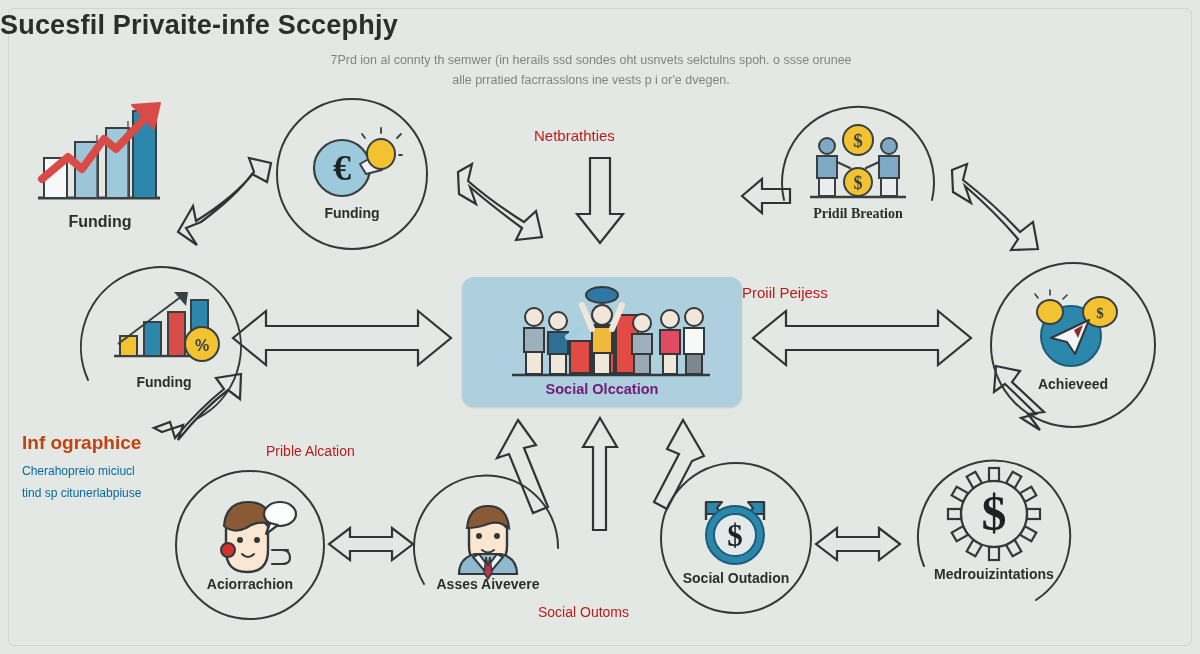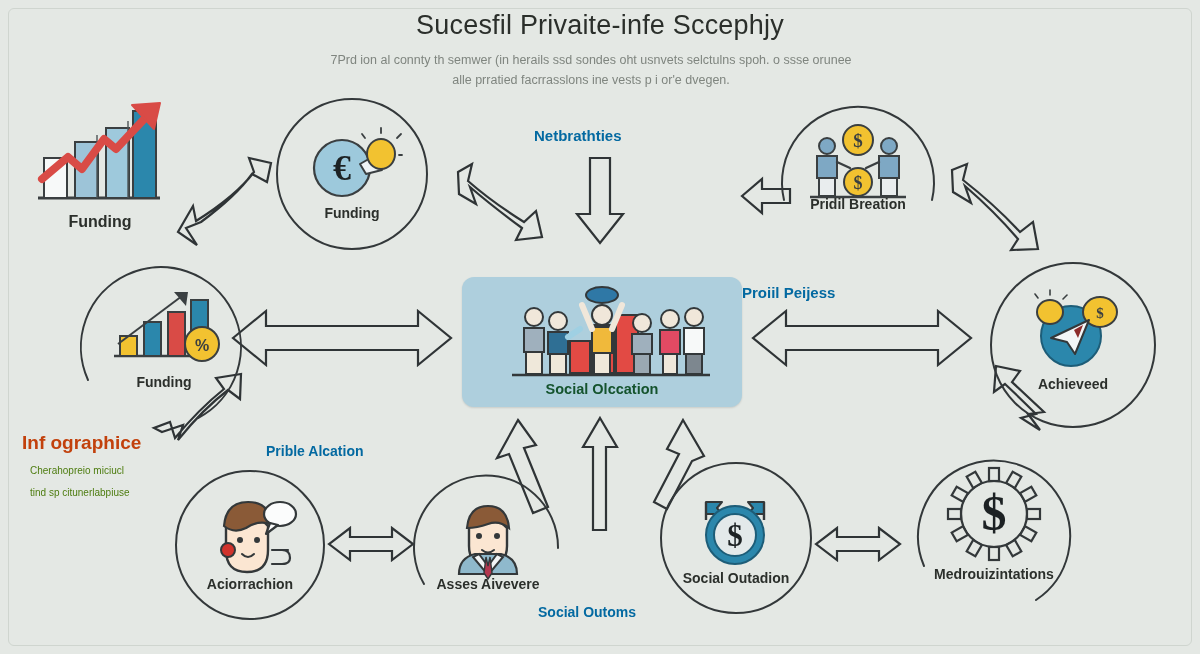--- a/index.html
+++ b/index.html
@@ -11,54 +11,54 @@
   }
   #stage{position:relative;width:1200px;height:654px;background:#e4e8e4;}
   #frame{
     position:absolute;left:8px;top:8px;width:1182px;height:636px;
     border:1px solid #cfd5cf;border-radius:6px;pointer-events:none;
   }
   .abs{position:absolute;}
 
   
   #title{
-    left:0;top:10px;width:1200px;text-align:center;
-    font-size:27px;font-weight:normal;color:#2b2f2b;letter-spacing:.2px;
+    left:0;top:10px;width:1200px;
+    font-size:27px;font-weight:bold;color:#2b2f2b;letter-spacing:.2px;
   }
   #subtitle{
     left:281px;top:50px;width:620px;text-align:center;
     font-size:12.5px;line-height:20px;color:#7f857f;
   }
 
   
   .node{border:2px solid #33383a;border-radius:50%;box-sizing:border-box;}
   .node-label{
     position:absolute;left:0;width:100%;text-align:center;
     font-size:14px;font-weight:bold;color:#2b2f2b;white-space:nowrap;
   }
   .icon-wrap{position:absolute;left:0;width:100%;display:flex;justify-content:center;}
 
   
-  .free-label{font-size:15px;font-weight:bold;color:#0369a1;white-space:nowrap;}
+  .free-label{font-size:15px;font-weight:normal;color:#b91c1c;white-space:nowrap;}
   .free-label.sm{font-size:14px;}
 
   
   #center-panel{
     left:462px;top:277px;width:280px;height:130px;
     background:#aecfdd;border-radius:12px;
     box-shadow:0 1px 2px rgba(0,0,0,.12);
   }
   #center-label{
     position:absolute;left:0;bottom:10px;width:100%;text-align:center;
-    font-size:14.5px;font-weight:bold;color:#14532d;
+    font-size:14.5px;font-weight:bold;color:#701a75;
   }
 
   
   #info-head{left:22px;top:432px;font-size:19px;font-weight:bold;color:#c2410c;}
-  #info-body{left:30px;top:460px;width:180px;font-size:10px;line-height:22px;color:#4d7c0f;}
+  #info-body{left:22px;top:460px;width:180px;font-size:12px;line-height:22px;color:#0369a1;}
 
   svg{display:block;overflow:visible;}
   .hollow-arrow{fill:#e4e8e4;stroke:#2f3436;stroke-width:2.2;stroke-linejoin:miter;}
   .thin-arc{fill:none;stroke:#33383a;stroke-width:2;stroke-linecap:round;}
 </style>
 </head>
 <body>
 
 <div id="stage">
 
@@ -179,21 +179,21 @@
         <path d="M17,54 h16 v18 h-16 z" fill="#e9edee" stroke="#3a3f41" stroke-width="2"></path>
         <line x1="35" y1="38" x2="48" y2="44" stroke="#3a3f41" stroke-width="2.4" stroke-linecap="round"></line>
 
         <circle cx="87" cy="22" r="8" fill="#7ea8c4" stroke="#3a3f41" stroke-width="2"></circle>
         <path d="M77,32 h20 v22 h-20 z" fill="#7ea8c4" stroke="#3a3f41" stroke-width="2"></path>
         <path d="M79,54 h16 v18 h-16 z" fill="#e9edee" stroke="#3a3f41" stroke-width="2"></path>
         <line x1="77" y1="38" x2="64" y2="44" stroke="#3a3f41" stroke-width="2.4" stroke-linecap="round"></line>
         <line x1="8" y1="73" x2="104" y2="73" stroke="#3a3f41" stroke-width="2.4"></line>
       </svg>
     </div>
-    <div class="node-label" style="top:100px;">Pridil Breation</div>
+    <div class="node-label" style="top:110px;font-family:Liberation Serif, serif;">Pridil Breation</div>
   </div>
 
   <div class="abs" style="left:78px;top:262px;width:172px;height:166px;">
     <svg class="abs" style="left:0;top:0;" width="172" height="166">
       <path class="thin-arc" d="M10,118 A80,80 0 1,1 120,156"></path>
     </svg>
     <div class="icon-wrap" style="top:20px;">
       <svg width="120" height="96">
         <line x1="10" y1="74" x2="104" y2="74" stroke="#3a3f41" stroke-width="2.4"></line>
         <rect x="16" y="54" width="17" height="20" fill="#f2c230" stroke="#3a3f41" stroke-width="2"></rect>

